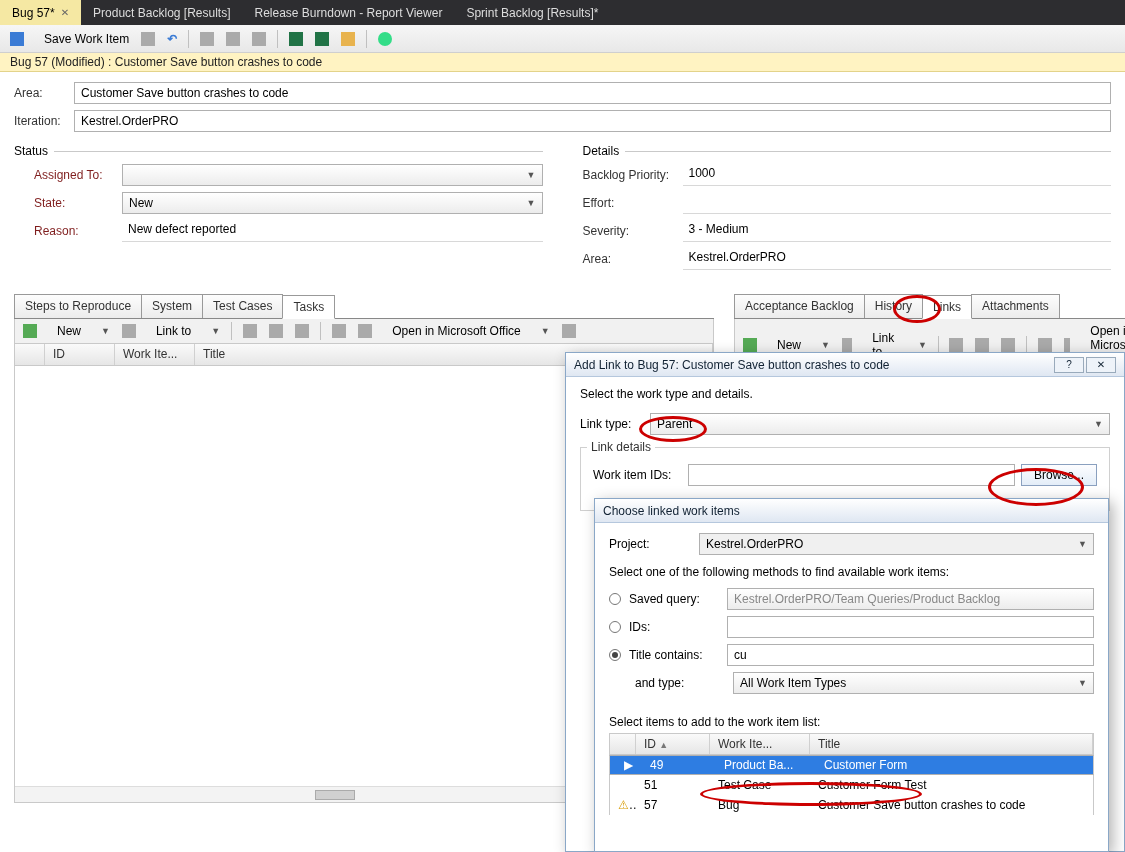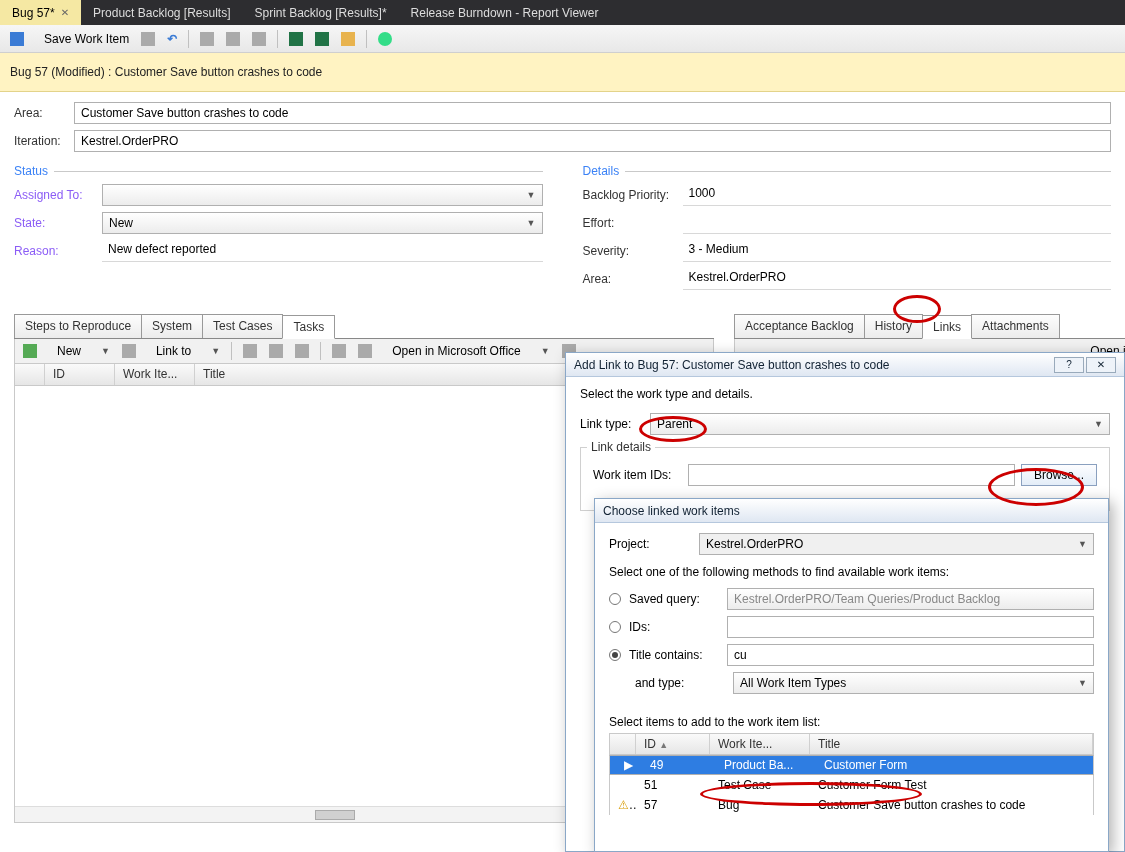--- a/index.html
+++ b/index.html
@@ -18,35 +18,35 @@
 .ic { width: 14px; height: 14px; display: inline-block; }
 .ic-save { background: #3a7bd5; }
 .ic-generic { background: #aaa; }
 .ic-green { background: #5a5; }
 .ic-excel { background: #217346; }
 .ic-ref { background: #e8b34e; }
 .ic-help { background: #3d8; border-radius: 50%; }
 .ic-undo { color: #3a7bd5; font-weight: bold; }
 
 
-.banner { background: #fff3c2; color: #222; padding: 12px 10px; border-bottom: 1px solid #e3d38a; }
+.banner { background: #fff3c2; color: #222; padding: 2px 10px; border-bottom: 1px solid #e3d38a; }
 
 
 .wi-body { padding: 10px 14px; }
 .row { display: flex; align-items: center; margin-bottom: 6px; }
 .lbl { width: 60px; color: #333; }
-.lbl-w { width: 88px; color: #8b5cf6; }
+.lbl-w { width: 88px; color: #7f1d1d; margin-left: 20px; }
 .lbl-w2 { width: 100px; color: #333; }
 .inp { flex: 1; height: 22px; border: 1px solid #b0b0b0; padding: 2px 6px; background: #fff; }
 .sel { flex: 1; height: 22px; border: 1px solid #b0b0b0; padding: 2px 6px; background: linear-gradient(#fff,#ececec); display: flex; align-items: center; justify-content: space-between; }
 .arrow { font-size: 9px; color: #555; }
 
 .cols { display: flex; gap: 40px; margin-top: 12px; }
 .col { flex: 1; }
-.grp-title { color: #3b82f6; font-size: 12px; margin-bottom: 6px; display: flex; align-items: center; gap: 6px;}
+.grp-title { color: #000000; font-size: 12px; margin-bottom: 6px; display: flex; align-items: center; gap: 6px;}
 .grp-title .line { flex: 1; height: 1px; background: #c9c9c9; }
 
 .ro-inp { flex: 1; height: 22px; border-bottom: 1px solid #d8d8d8; padding: 2px 6px; background: #fff; }
 
 
 .subtabs { margin-top: 14px; display: flex; border-bottom: 1px solid #888; }
 .subtab { padding: 4px 10px; border: 1px solid #999; border-bottom: none; background: linear-gradient(#fdfdfd,#ececec); cursor: pointer; margin-right: -1px; color: #333;}
 .subtab.active { background: #fff; position: relative; top: 1px; border-bottom: 1px solid #fff; }
 
 
@@ -92,24 +92,24 @@
 
 <div class="doc-tabs">
   <div class="doc-tab active">
       <span>Bug 57*</span>
       <span class="x">✕</span>
     </div>
   <div class="doc-tab">
       <span>Product Backlog [Results]</span>
     </div>
   <div class="doc-tab">
+      <span>Release Burndown - Report Viewer</span>
+    </div>
+  <div class="doc-tab">
       <span>Sprint Backlog [Results]*</span>
-    </div>
-  <div class="doc-tab">
-      <span>Release Burndown - Report Viewer</span>
     </div>
 </div>
 
 <div class="toolbar">
   <div class="tb-btn">
       <span class="ic ic-save"></span>
       <span>Save Work Item</span>
     </div>
   <div class="tb-btn">
       <span class="ic ic-generic"></span>

